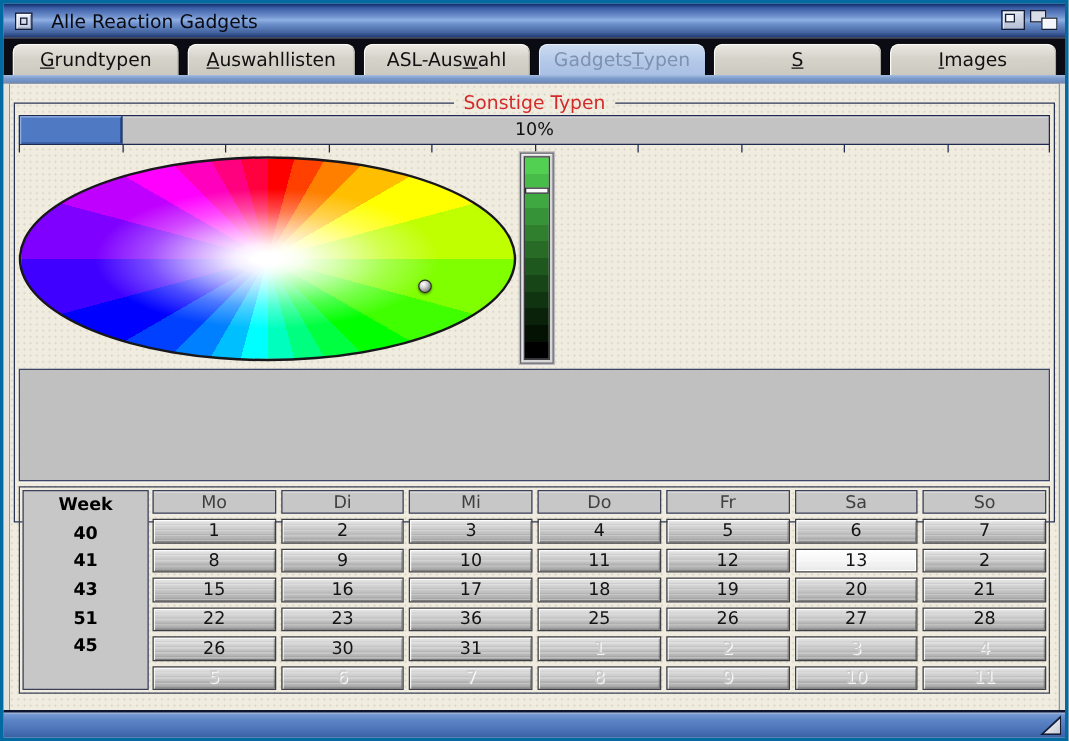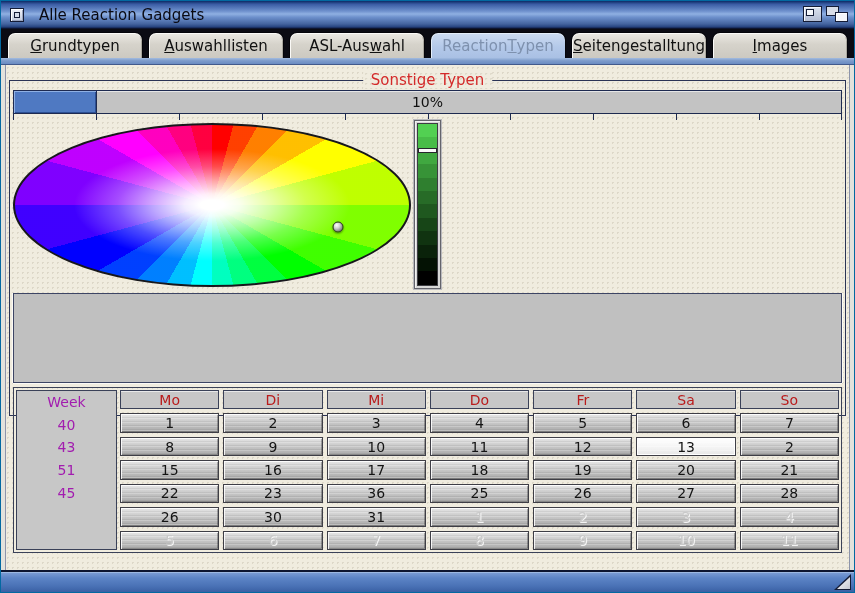--- a/index.html
+++ b/index.html
@@ -1,19 +1,19 @@
 <!DOCTYPE html>
 <html><head>
 <meta charset="utf-8">
 <style>
   * { box-sizing: border-box; margin: 0; padding: 0; }
   html,body { width:855px; height:593px; overflow:hidden; }
   body { font-family:"DejaVu Sans", sans-serif; }
 
-  .window { width:855px; height:593px; border:1px solid #0369a1; display:flex; flex-direction:column; background:#f0ecdf; }
+  .window { width:855px; height:593px; border:3px solid #0369a1; display:flex; flex-direction:column; background:#f0ecdf; }
 
   
   .titlebar {
     height:28px; flex:0 0 28px; position:relative;
     display:flex; align-items:center;
     background:linear-gradient(180deg,#0d2a66 0%,#3a5ca4 12%,#7092ce 38%,#8fb0e2 48%,#6d90cc 60%,#44649f 85%,#23407c 97%,#101c3c 100%);
     border-bottom:1px solid #0d1530;
   }
   .close-gadget { width:14px; height:14px; margin-left:9px; border:1px solid #141c36;
     background:linear-gradient(180deg,#f2f4fa,#c2cadd);
@@ -96,24 +96,24 @@
   .gslider .handle { position:absolute; left:3px; right:3px; height:5px; border:1px solid #26262c; background:#fafafa; cursor:grab; }
 
   
   .gray-panel { margin-top:4px; height:90px; background:#c0c0c0; border:1px solid #3d4564;
     box-shadow:0 1px 0 #fbfaf6, 1px 0 0 #fbfaf6, -1px 0 0 #fbfaf6; }
 
   
   .calendar { margin-top:4px; height:166px; border:1px solid #3a4158; padding:2px; display:flex; gap:3px; }
   .week-col { flex:0 0 101px; border:1px solid #3a4158; background:#c7c7c7;
     display:grid; grid-template-rows:repeat(7,1fr); }
-  .wk-cell { display:flex; align-items:center; justify-content:center; font-size:14px; color:#a21caf; }
+  .wk-cell { display:flex; align-items:center; justify-content:center; font-size:14px; color:#000000;font-weight:bold; }
   .day-grid { flex:1 1 auto; display:grid; grid-template-columns:repeat(7,1fr); grid-template-rows:repeat(7,1fr); gap:4px; }
   .day-hdr { background:#c7c7c7; border:1px solid #3a4158; box-shadow:inset 0 1px 0 #e9e9e9;
-    display:flex; align-items:center; justify-content:center; font-size:14px; color:#b91c1c; }
+    display:flex; align-items:center; justify-content:center; font-size:14px; color:#404040; }
   .day-cell { border:1px solid #3e3e46; display:flex; align-items:center; justify-content:center;
     font-size:14px; color:#141414; cursor:pointer;
     background:
       repeating-linear-gradient(180deg, rgba(255,255,255,0.20) 0 1px, rgba(0,0,0,0) 1px 3px, rgba(0,0,0,0.05) 3px 4px),
       linear-gradient(180deg,#e7e7e7 0%,#d0d0d0 35%,#bababa 70%,#a9a9a9 100%);
     box-shadow:inset 1px 1px 0 rgba(255,255,255,0.85), inset -1px -1px 0 rgba(0,0,0,0.28); }
   .day-cell.selected {
     background:
       repeating-linear-gradient(180deg, rgba(255,255,255,0.25) 0 1px, rgba(0,0,0,0) 1px 4px),
       linear-gradient(180deg,#ffffff 0%,#f5f5f5 50%,#e8e8e8 100%);
@@ -160,28 +160,27 @@
         <span></span>
         <span class="accel">A</span>
         <span>uswahllisten</span>
       </div>
       <div class="tab">
         <span>ASL-Aus</span>
         <span class="accel">w</span>
         <span>ahl</span>
       </div>
       <div class="tab sel">
-        <span>Reaction </span>
+        <span>Gadgets </span>
         <span class="accel">T</span>
         <span>ypen</span>
       </div>
       <div class="tab">
         <span></span>
         <span class="accel">S</span>
-        <span>eitengestalltung</span>
       </div>
       <div class="tab">
         <span></span>
         <span class="accel">I</span>
         <span>mages</span>
       </div>
     </div>
   <div class="blueband"></div>
 
   <div class="content">
@@ -215,20 +214,21 @@
           <div class="handle" style="top: 16%;"></div>
         </div>
       </div>
 
       <div class="gray-panel"></div>
 
       <div class="calendar">
         <div class="week-col">
             <div class="wk-cell">Week</div>
             <div class="wk-cell">40</div>
+            <div class="wk-cell">41</div>
             <div class="wk-cell">43</div>
             <div class="wk-cell">51</div>
             <div class="wk-cell">45</div>
           </div>
         <div class="day-grid">
             <div class="day-hdr">Mo</div>
             <div class="day-hdr">Di</div>
             <div class="day-hdr">Mi</div>
             <div class="day-hdr">Do</div>
             <div class="day-hdr">Fr</div>

